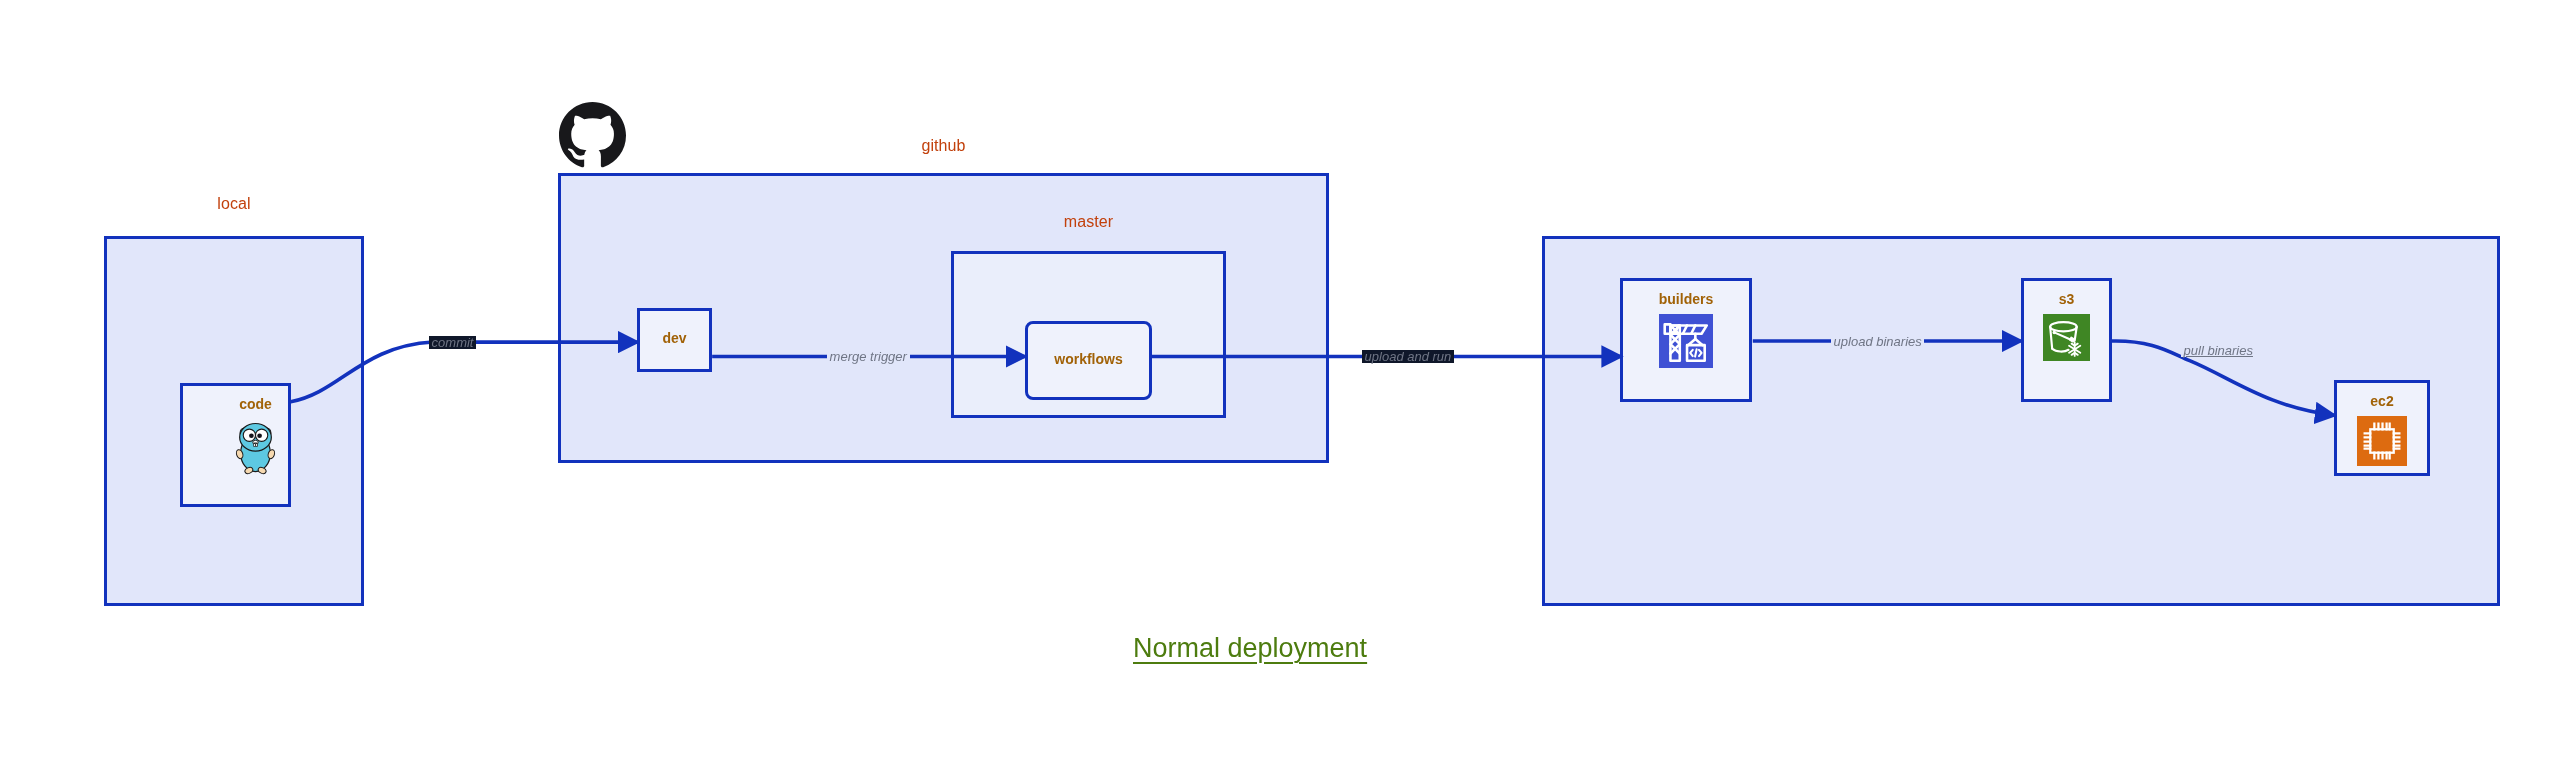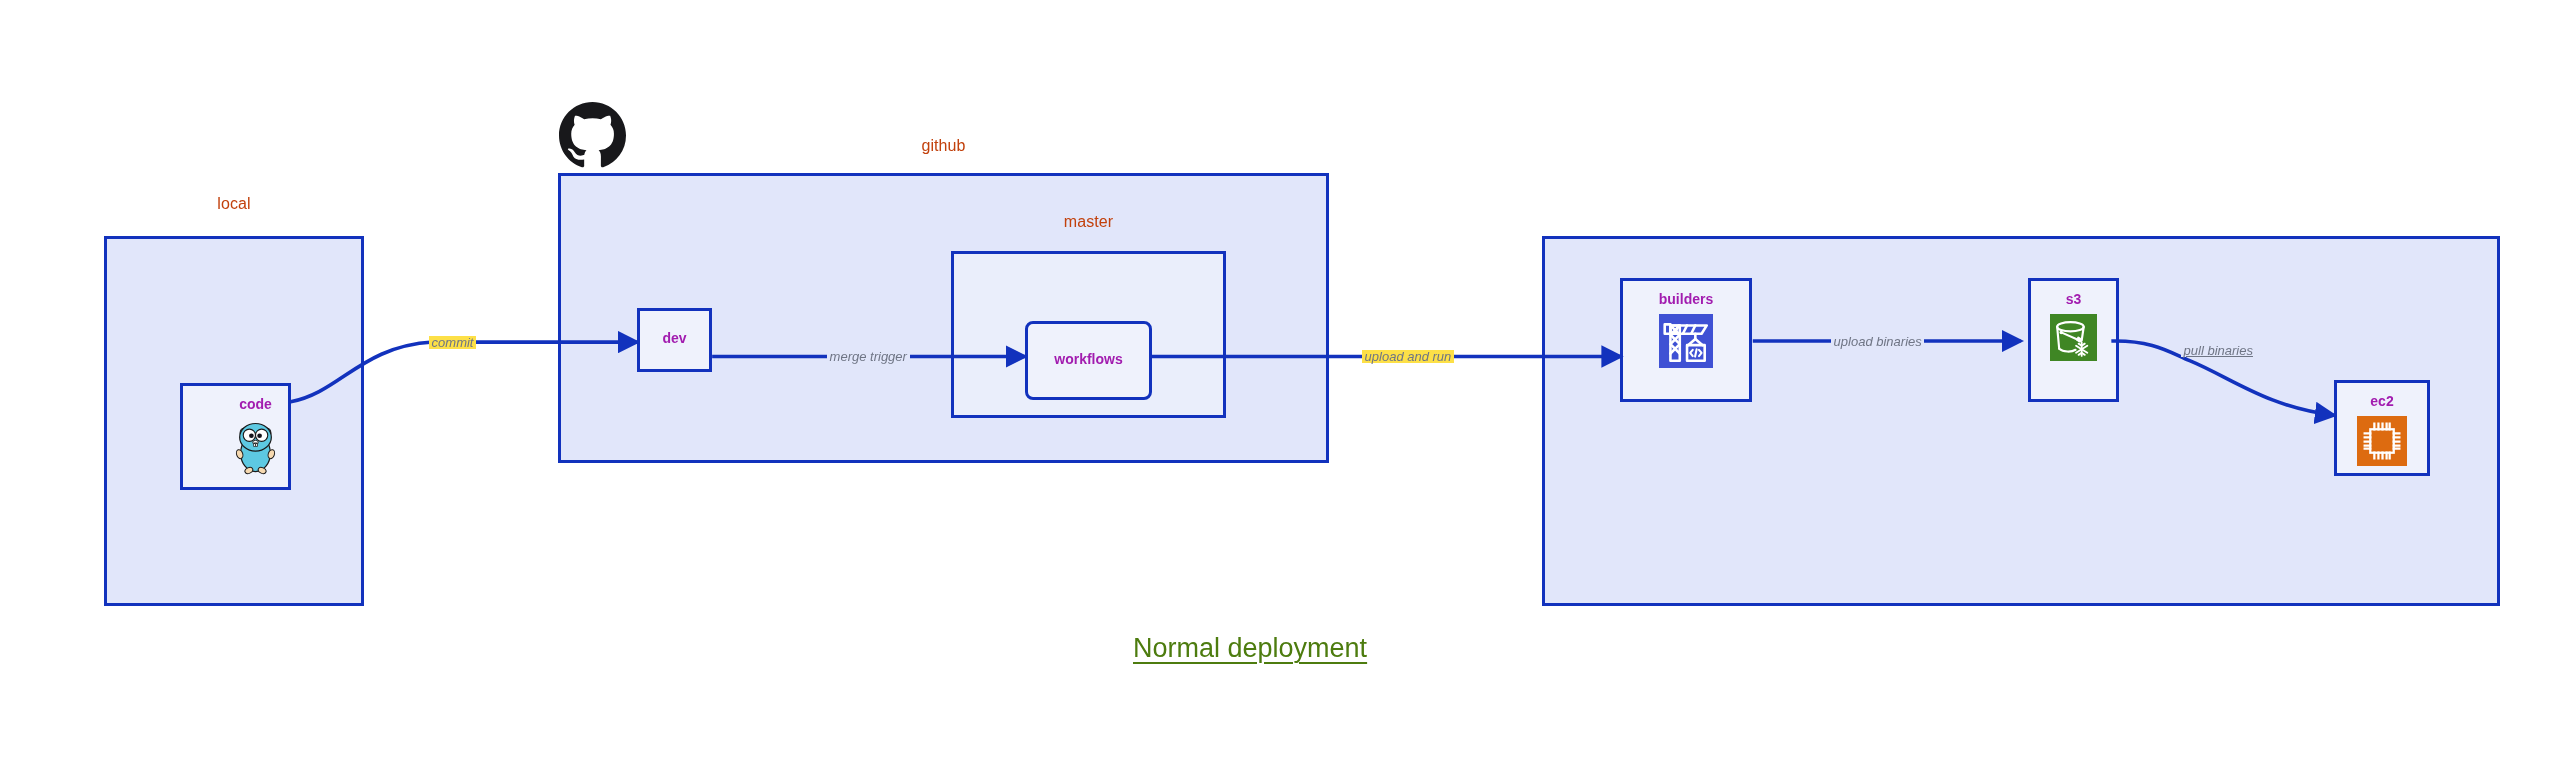--- a/index.html
+++ b/index.html
@@ -37,41 +37,41 @@
   .node{
     position:absolute;
     background:#eff2fc;
     border:3.1px solid #1232bd;
     box-sizing:border-box;
     display:flex;
     flex-direction:column;
     align-items:center;
   }
   .node-label{
-    color:#a21caf;
+    color:#a16207;
     font-size:14px;
     font-weight:700;
     line-height:1;
     margin-top:11.3px;
     white-space:nowrap;
   }
   .node-icon{
     margin-top:8.2px;
     display:block;
   }
 
   
   .edge-label{
     position:absolute;
     color:#6f7585;
     font-size:13px;
     font-style:italic;
     line-height:1;
     white-space:nowrap;
-    background:#fde047;
+    background:#0f172a;
     padding:0 2.6px;
   }
   .edge-label.on-fill{ background:#e1e6fa; }
 
   
   .diagram-title{
     position:absolute;
     color:#4d7c0f;
     font-size:27px;
     line-height:1;
@@ -83,21 +83,21 @@
   }
 </style>
 </head>
 <body>
 
 <div id="stage">
 
   <div class="group-label" style="left:104px; top:196px; width:260px;">local</div>
   <div class="group" style="left:104px; top:236px; width:260px; height:370px;"></div>
 
-  <div class="node" style="left:180px; top:383px; width:111px; height:107px;padding-left:40px;">
+  <div class="node" style="left:180px; top:383px; width:111px; height:124px;padding-left:40px;">
     <div class="node-label">code</div>
     <div class="node-icon">
       <svg width="47" height="56" viewBox="0 0 92 108">
 
         <ellipse cx="46" cy="66" rx="29" ry="36" fill="#5dc9e2" stroke="#1b1b1b" stroke-width="2.4"></ellipse>
 
         <ellipse cx="33" cy="100" rx="8" ry="5.5" fill="#f6d9b0" stroke="#1b1b1b" stroke-width="2" transform="rotate(-22 33 100)"></ellipse>
         <ellipse cx="59" cy="100" rx="8" ry="5.5" fill="#f6d9b0" stroke="#1b1b1b" stroke-width="2" transform="rotate(22 59 100)"></ellipse>
 
         <ellipse cx="15" cy="68" rx="6" ry="9" fill="#f6d9b0" stroke="#1b1b1b" stroke-width="2" transform="rotate(-18 15 68)"></ellipse>
@@ -168,21 +168,21 @@
         </g>
         <g fill="none" stroke="#ffffff" stroke-width="4" stroke-linecap="round" stroke-linejoin="round">
           <path d="M65 69 L60 75 L65 81"></path>
           <path d="M77 69 L82 75 L77 81"></path>
           <path d="M72.5 68 L69.5 82"></path>
         </g>
       </svg>
     </div>
   </div>
 
-  <div class="node" style="left:2021px; top:278px; width:91px; height:124px;margin-left:7px;">
+  <div class="node" style="left:2021px; top:278px; width:91px; height:124px;">
     <div class="node-label">s3</div>
     <div class="node-icon">
       <svg width="47" height="47" viewBox="0 0 92 92">
         <rect x="0" y="0" width="92" height="92" fill="#3f8624"></rect>
         <g fill="none" stroke="#ffffff" stroke-width="4.2" stroke-linecap="round" stroke-linejoin="round">
 
           <ellipse cx="40" cy="25" rx="26" ry="9"></ellipse>
           <path d="M14 25 L18 68"></path>
           <path d="M66 25 L62 52"></path>
           <path d="M18 68 C26 75, 42 75, 50 70"></path>

